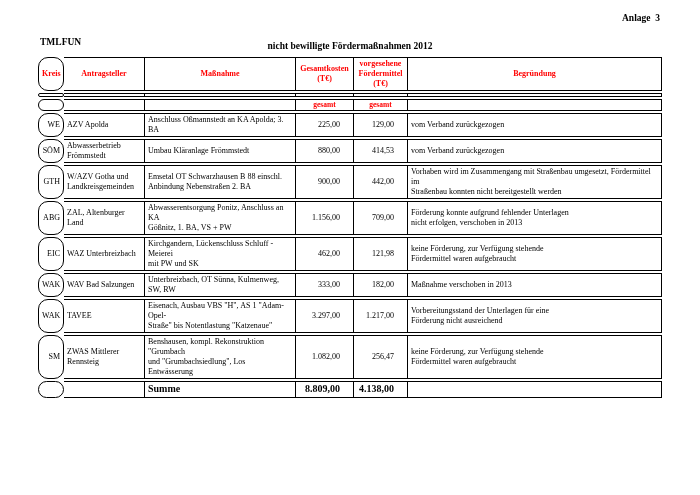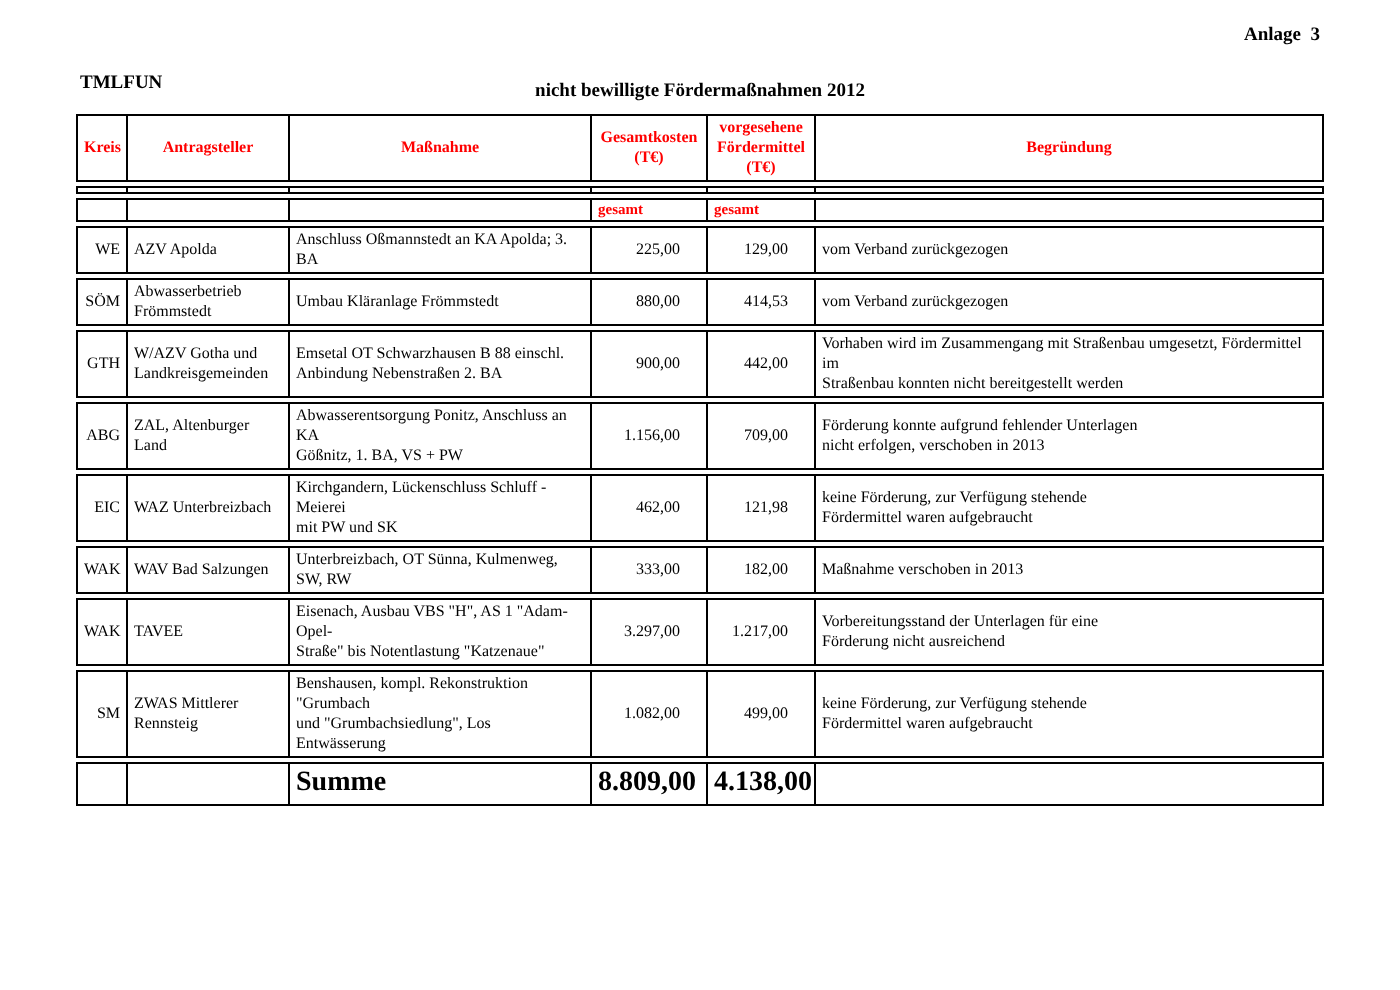--- a/index.html
+++ b/index.html
@@ -50,41 +50,41 @@
   }
   td {
     box-sizing: border-box;
     border: 1px solid #000000;
     border-left: none;
     padding: 1px 3px;
     vertical-align: middle;
     overflow: hidden;
     background: #ffffff;
   }
-  td:first-child { border-left: 1px solid #000000; }
+  td:first-child { border-left: 1px solid #000000; border-radius: 10px; }
 
   .th {
     color: #ff0000;
     font-weight: bold;
     text-align: center;
     white-space: pre-line;
     height: 32px;
   }
   .spacer td { height: 4px; padding: 0; font-size: 1px; }
   .gesamt-row td { height: 12px; padding: 0 3px; }
   .gesamt {
     color: #ff0000;
     font-weight: bold;
-    text-align: left;
+    text-align: center;
     font-size: 7.5px;
   }
   .c { text-align: right; }
   .num { text-align: right; padding-right: 13px; }
   .wrap { white-space: pre-line; }
-  .sum-row td { font-weight: bold; font-size: 14px; height: 13px; }
+  .sum-row td { font-weight: bold; font-size: 10px; height: 13px; }
 </style>
 </head>
 <body>
 
 <div class="page">
 
   <div class="doc-header">
     <div class="org-block">
       <div>TMLFUN</div>
       <div>Stand  01.01.2013</div>
@@ -197,21 +197,21 @@
         <td class="wrap">Vorbereitungsstand der Unterlagen für eine
 Förderung nicht ausreichend</td>
       </tr>
       <tr>
         <td class="c">SM</td>
         <td class="wrap">ZWAS Mittlerer
 Rennsteig</td>
         <td class="wrap">Benshausen, kompl. Rekonstruktion "Grumbach
 und "Grumbachsiedlung", Los Entwässerung</td>
         <td class="num">1.082,00</td>
-        <td class="num">499,00</td>
+        <td class="num">256,47</td>
         <td class="wrap">keine Förderung, zur Verfügung stehende
 Fördermittel waren aufgebraucht</td>
       </tr>
 
       <tr class="sum-row">
         <td></td>
         <td></td>
         <td>Summe</td>
         <td class="num">8.809,00</td>
         <td class="num">4.138,00</td>

